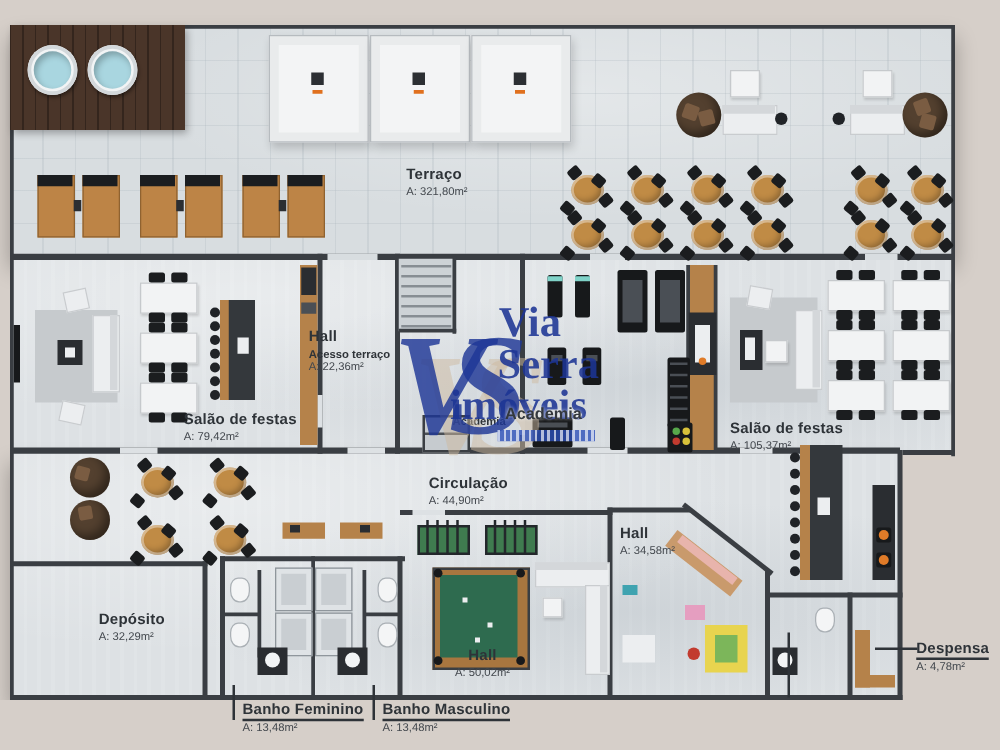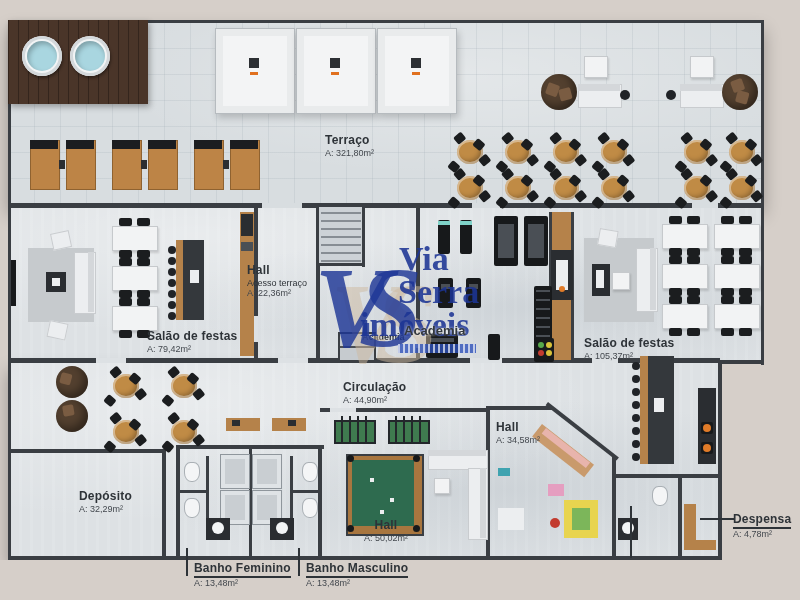--- a/index.html
+++ b/index.html
@@ -57,21 +57,21 @@
   .sink{border-radius:50%;background:#f2f4f5}
   .stairbg{background:#cdd2d6}.tread{background:#878d93}
   .elev{background:#c6cbcf;border:2px solid #3a3e43;box-sizing:border-box}
   .leader{background:#2e3338;z-index:9}
   .slide1{background:#c99a6c}.slide2{background:#e8b4ac}
   .mat{background:#e8d44f}.matg{background:#7cb65a}.pink{background:#e59ec0}.tealr{background:#3fa3b0}
   .orange{background:#e07b28;border-radius:50%}
   
   .lbl{position:absolute;z-index:10;color:#2e3338;line-height:1.12;white-space:nowrap}
   .lbl .nm{font-weight:bold;font-size:12px;letter-spacing:.2px;display:inline-block}
-  .lbl .sub{font-weight:normal;font-size:9px;display:block}
+  .lbl .sub{font-weight:bold;font-size:9px;display:block}
   .lbl .ar{font-size:9px;color:#43484e;display:block}
   .lbl.u .nm{border-bottom:2px solid #2e3338;padding-bottom:1px}
   .lbl.ctr{text-align:center}
   .lbl.academia{z-index:60;font-weight:bold;font-size:13px;color:#33383e;text-shadow:0 0 3px rgba(255,255,255,.8)}
   .lbl.elv{z-index:5;font-size:9px;font-weight:bold}
   
   .wm{position:absolute;inset:0;z-index:50;pointer-events:none}
   .wm-ghost{position:absolute;left:330px;top:258px;font:italic 700 115px "Liberation Serif",serif;color:rgba(205,186,160,.5);letter-spacing:-.28em}
   .wm-vs{position:absolute;left:314px;top:242px;font:italic 700 115px "Liberation Serif",serif;color:rgba(30,55,150,.82);letter-spacing:-.28em}
   .wm-t{position:absolute;font:700 34px "Liberation Serif",serif;color:rgba(28,52,148,.88)}

